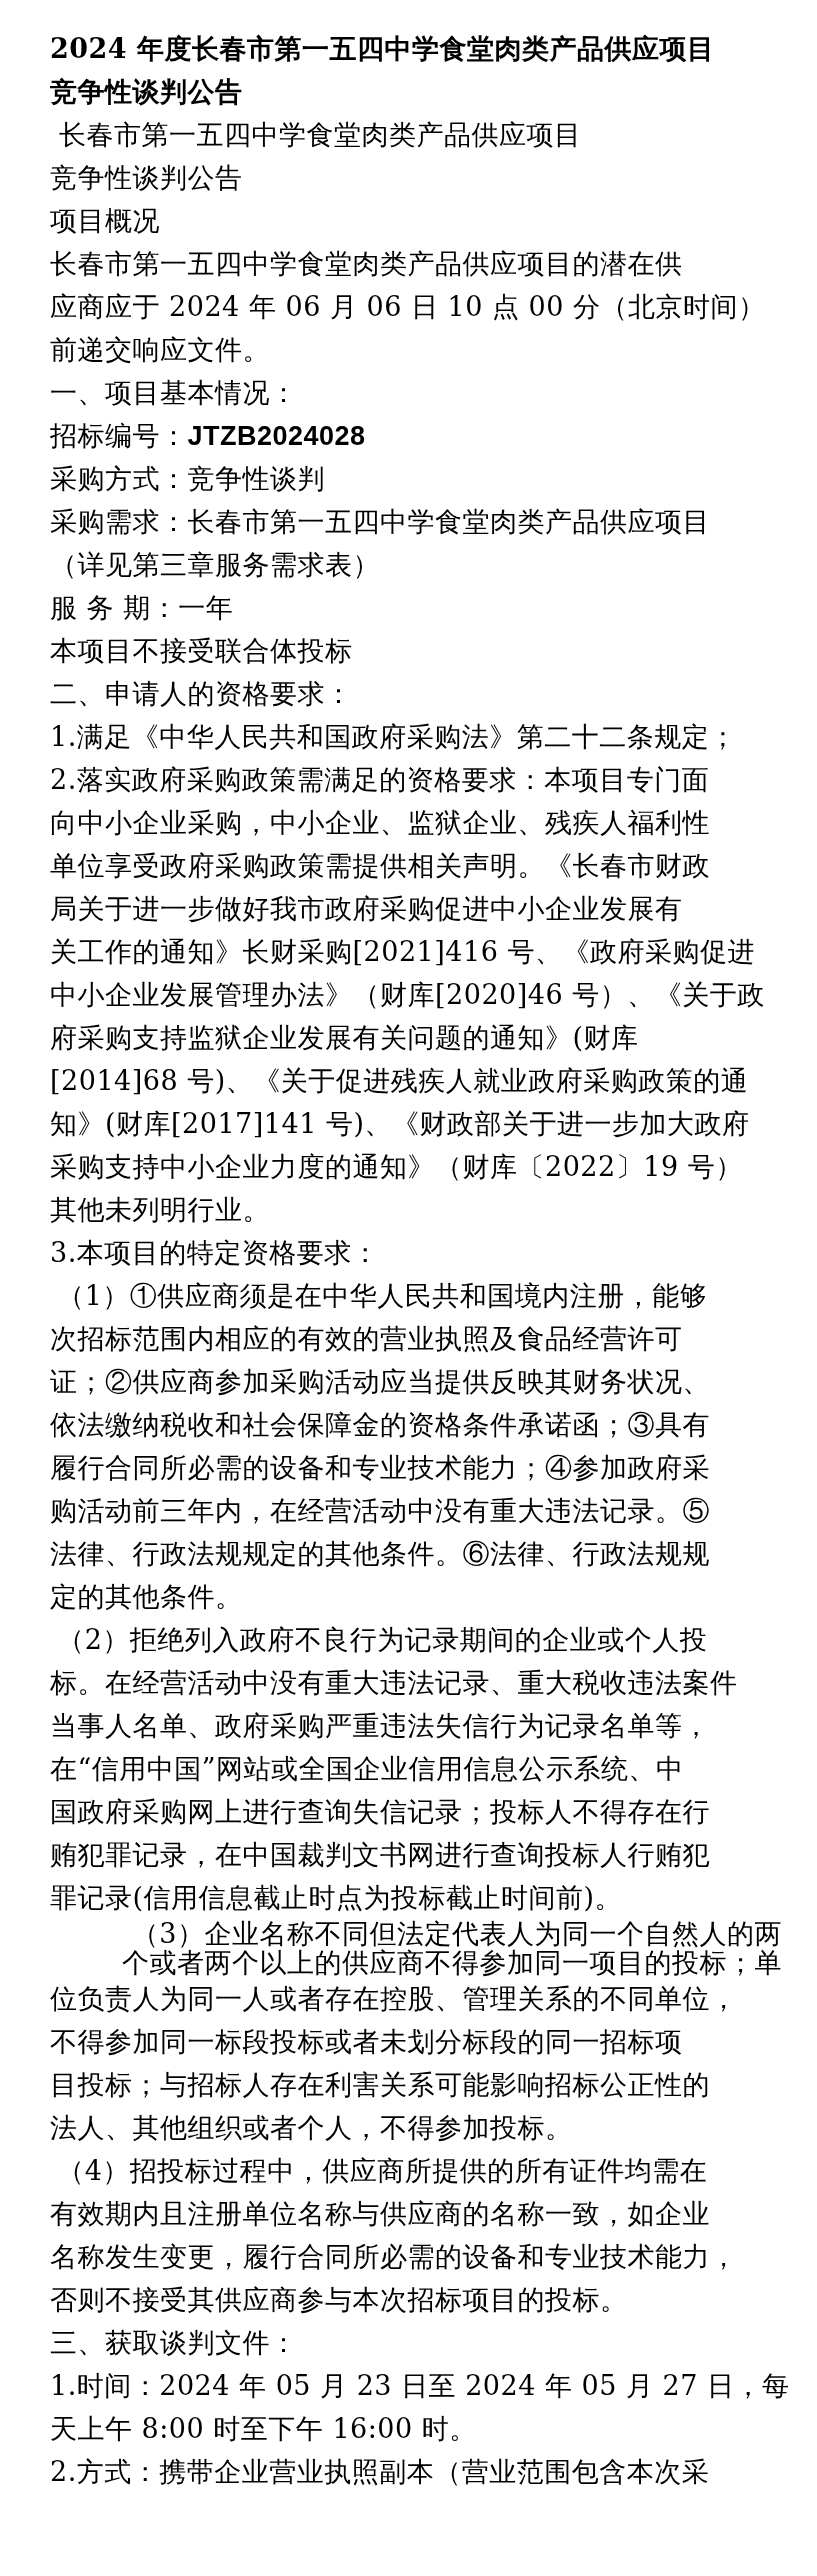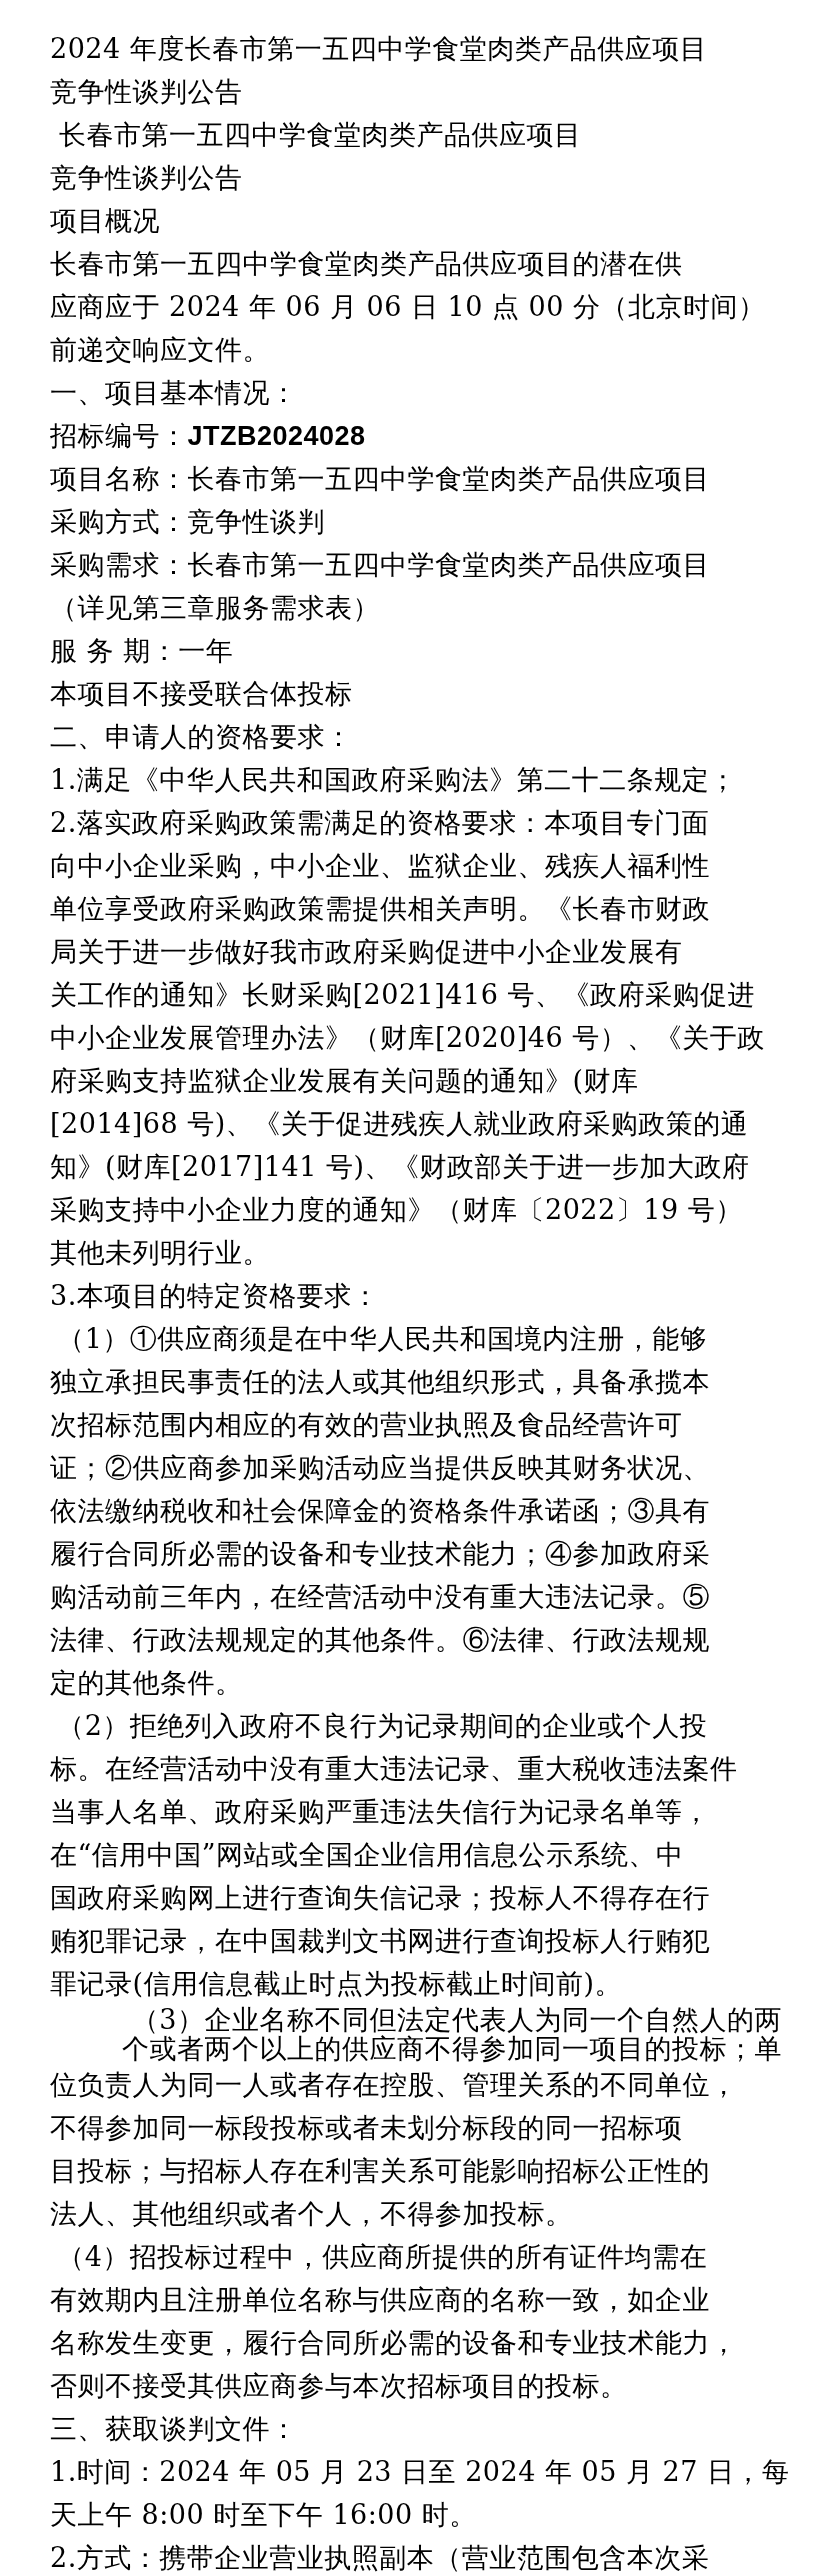--- a/index.html
+++ b/index.html
@@ -21,21 +21,21 @@
     display: block;
     height: 43px;
     line-height: 43px;
     font-size: 27px;
     white-space: nowrap;
     letter-spacing: 0.5px;
   }
   .line.tight { height: 29px; line-height: 29px; text-align: right; }
   .line.indent { padding-left: 7.2px; }
   .b { font-family: Liberation Sans, sans-serif; font-weight: bold; }
-  .title { font-weight: normal; }
+  .title { font-weight: bold; }
 </style>
 </head>
 <body>
 
 <div class="doc">
 
   <div>
     <span class="line title">2024 年度长春市第一五四中学食堂肉类产品供应项目</span>
     <span class="line title">竞争性谈判公告</span>
   </div>
@@ -48,21 +48,20 @@
   <div>
     <span class="line">项目概况</span>
     <span class="line">长春市第一五四中学食堂肉类产品供应项目的潜在供</span>
     <span class="line">应商应于 2024 年 06 月 06 日 10 点 00 分（北京时间）</span>
     <span class="line">前递交响应文件。</span>
   </div>
 
   <div>
     <span class="line">一、项目基本情况：</span>
     <span class="line"><span>招标编号：</span><span class="b">JTZB2024028</span></span>
-    <span class="line">项目名称：长春市第一五四中学食堂肉类产品供应项目</span>
     <span class="line">采购方式：竞争性谈判</span>
     <span class="line">采购需求：长春市第一五四中学食堂肉类产品供应项目</span>
     <span class="line">（详见第三章服务需求表）</span>
     <span class="line">服 务 期：一年</span>
     <span class="line">本项目不接受联合体投标</span>
   </div>
 
   <div>
     <span class="line">二、申请人的资格要求：</span>
     <span class="line">1.满足《中华人民共和国政府采购法》第二十二条规定；</span>
@@ -73,21 +72,20 @@
     <span class="line">关工作的通知》长财采购[2021]416 号、《政府采购促进</span>
     <span class="line">中小企业发展管理办法》（财库[2020]46 号）、《关于政</span>
     <span class="line">府采购支持监狱企业发展有关问题的通知》(财库</span>
     <span class="line">[2014]68 号)、《关于促进残疾人就业政府采购政策的通</span>
     <span class="line">知》(财库[2017]141 号)、《财政部关于进一步加大政府</span>
     <span class="line">采购支持中小企业力度的通知》（财库〔2022〕19 号）</span>
     <span class="line">其他未列明行业。</span>
     <span class="line">3.本项目的特定资格要求：</span>
 
     <span class="line indent">（1）①供应商须是在中华人民共和国境内注册，能够</span>
-    <span class="line">独立承担民事责任的法人或其他组织形式，具备承揽本</span>
     <span class="line">次招标范围内相应的有效的营业执照及食品经营许可</span>
     <span class="line">证；②供应商参加采购活动应当提供反映其财务状况、</span>
     <span class="line">依法缴纳税收和社会保障金的资格条件承诺函；③具有</span>
     <span class="line">履行合同所必需的设备和专业技术能力；④参加政府采</span>
     <span class="line">购活动前三年内，在经营活动中没有重大违法记录。⑤</span>
     <span class="line">法律、行政法规规定的其他条件。⑥法律、行政法规规</span>
     <span class="line">定的其他条件。</span>
 
     <span class="line indent">（2）拒绝列入政府不良行为记录期间的企业或个人投</span>
     <span class="line">标。在经营活动中没有重大违法记录、重大税收违法案件</span>

